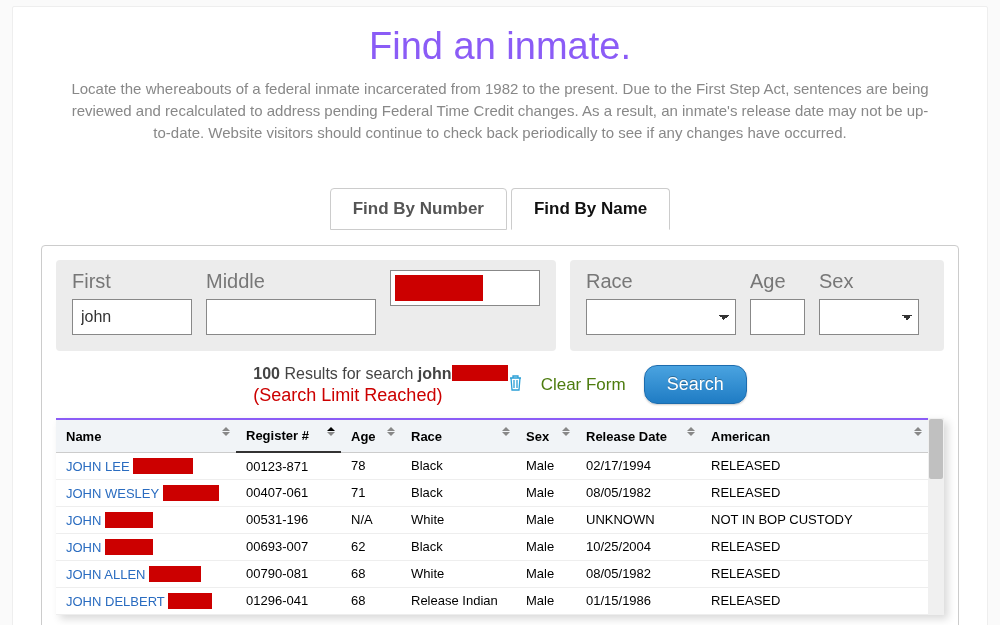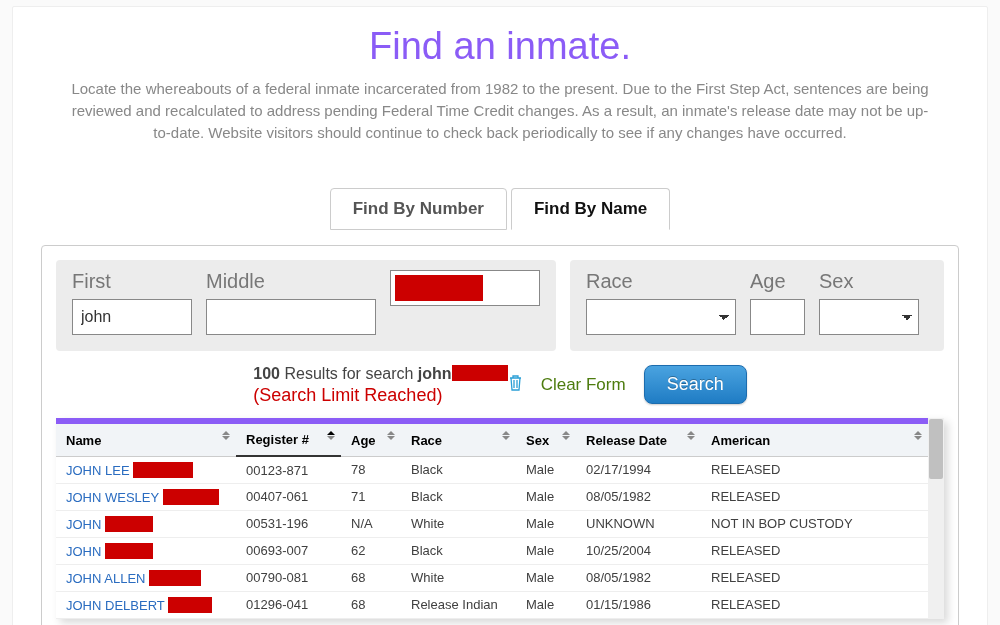--- a/index.html
+++ b/index.html
@@ -28,34 +28,34 @@
 .last-red { top: 5px; left: 5px; width: 88px; }
 .last-wrap { position: relative; }
 .results-bar { display: flex; justify-content: center; align-items: flex-start; margin: 14px 4px 6px; }
 .results-text { font-size: 16px; color: #444; }
 .results-text b { font-weight: 700; }
 .limit { color: #cc0000; font-size: 18px; display: block; margin-top: 2px; }
 .query-red { display: inline-block; width: 56px; height: 16px; background: #cc0000; vertical-align: -2px; }
 .actions { display: flex; align-items: center; gap: 18px; }
 .trash { color: #2a9fd6; font-size: 17px; cursor: pointer; }
 .clear { color: #4d7c0f; font-size: 17px; cursor: pointer; }
-.search-btn { background: linear-gradient(#4aa3e0, #1f7cc4); color: #fff; border: 1px solid #1c6cae; border-radius: 8px; padding: 8px 22px; font-size: 18px; cursor: pointer; text-shadow: 0 -1px 0 rgba(0,0,0,.3); box-shadow: 0 1px 2px rgba(0,0,0,.2); }
+.search-btn { background: linear-gradient(#4aa3e0, #1f7cc4); color: #fff; border: 1px solid #1c6cae; border-radius: 13px; padding: 8px 22px; font-size: 18px; cursor: pointer; text-shadow: 0 -1px 0 rgba(0,0,0,.3); box-shadow: 0 1px 2px rgba(0,0,0,.2); }
 .table-wrap { margin-top: 12px; position: relative; box-shadow: 4px 4px 8px rgba(0,0,0,.15); max-height: 218px; overflow: hidden; }
 .scroll-track { position: absolute; right: 0; top: 0; bottom: 0; width: 16px; background: #f0f0f0; }
 .scroll-thumb { position: absolute; right: 1px; top: 1px; width: 14px; height: 60px; background: #c0c0c0; border-radius: 2px; }
 table { width: calc(100% - 16px); border-collapse: collapse; font-size: 13px; }
-thead th { background: #f1f4f7; text-align: left; padding: 8px 10px; border-bottom: 1px solid #ccc; border-top: 6px solid #8b5cf6; font-weight: 700; color: #000; position: relative; }
+thead th { background: #f1f4f7; text-align: left; padding: 8px 10px; border-bottom: 1px solid #ccc; border-top: 2px solid #8b5cf6; font-weight: 700; color: #000; position: relative; }
 thead th.sorted { border-bottom: 2px solid #333; }
 .sort { position: absolute; right: 6px; top: 7px; display: flex; flex-direction: column; gap: 1px; }
 .sort span { width: 0; height: 0; border-left: 4px solid transparent; border-right: 4px solid transparent; }
 .sort .u { border-bottom: 4px solid #888; }
 .sort .d { border-top: 4px solid #888; }
 .sort .u.on { border-bottom-color: #000; }
 tbody tr { border-bottom: 1px solid #eee; }
-tbody td { padding: 5px 10px; color: #404040; vertical-align: middle; }
+tbody td { padding: 5px 10px; color: #000000; vertical-align: middle; }
 .name-cell { color: #2a6cc0; cursor: pointer; white-space: nowrap; }
 .name-red { display: inline-block; height: 16px; background: #cc0000; vertical-align: -3px; }
 </style>
 </head>
 <body>
 
 <div class="page">
   <h1>Find an inmate.</h1>
   <p class="intro">Locate the whereabouts of a federal inmate incarcerated from 1982 to the present. Due to the First Step Act, sentences are being reviewed and recalculated to address pending Federal Time Credit changes. As a result, an inmate's release date may not be up-to-date. Website visitors should continue to check back periodically to see if any changes have occurred.</p>
 

